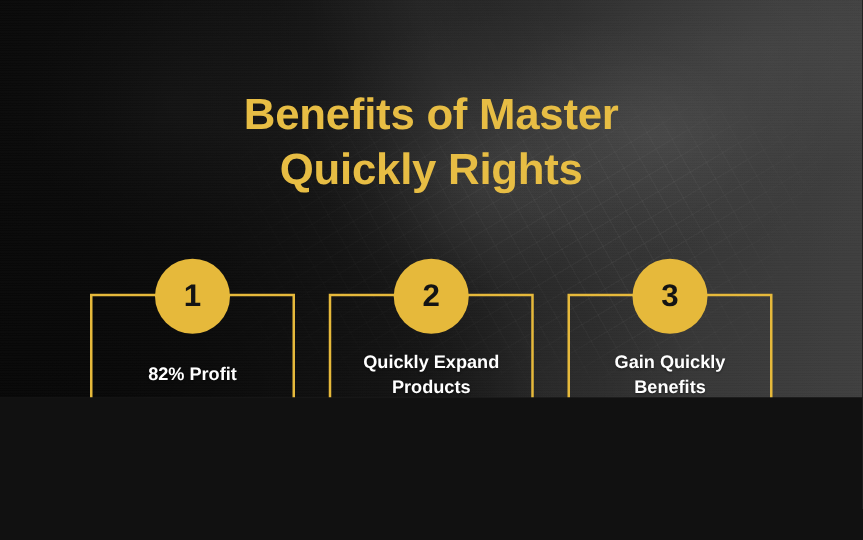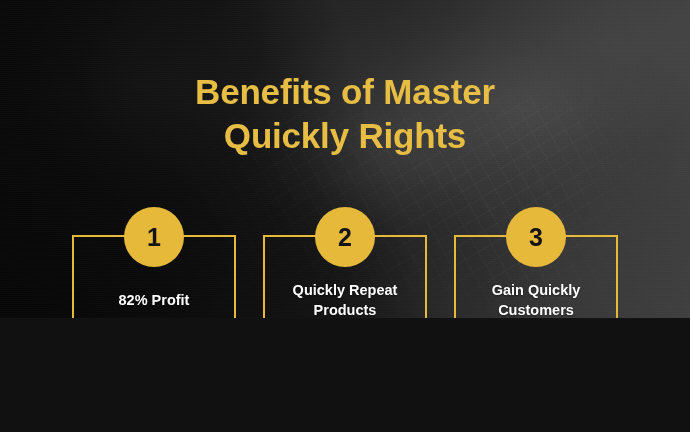--- a/index.html
+++ b/index.html
@@ -182,29 +182,29 @@
       <div class="card-label">
         <span>82% Profit</span>
       </div>
     </div>
 
     <div class="card">
       <div class="badge">
         <span>2</span>
       </div>
       <div class="card-label">
-        <span>Quickly Repeat</span>
+        <span>Quickly Expand</span>
         <span class="l2">Products</span>
       </div>
     </div>
 
     <div class="card">
       <div class="badge">
         <span>3</span>
       </div>
       <div class="card-label">
         <span>Gain Quickly</span>
-        <span class="l2">Customers</span>
+        <span class="l2">Benefits</span>
       </div>
     </div>
 
   </div>
 </div>
 
 </body></html>

